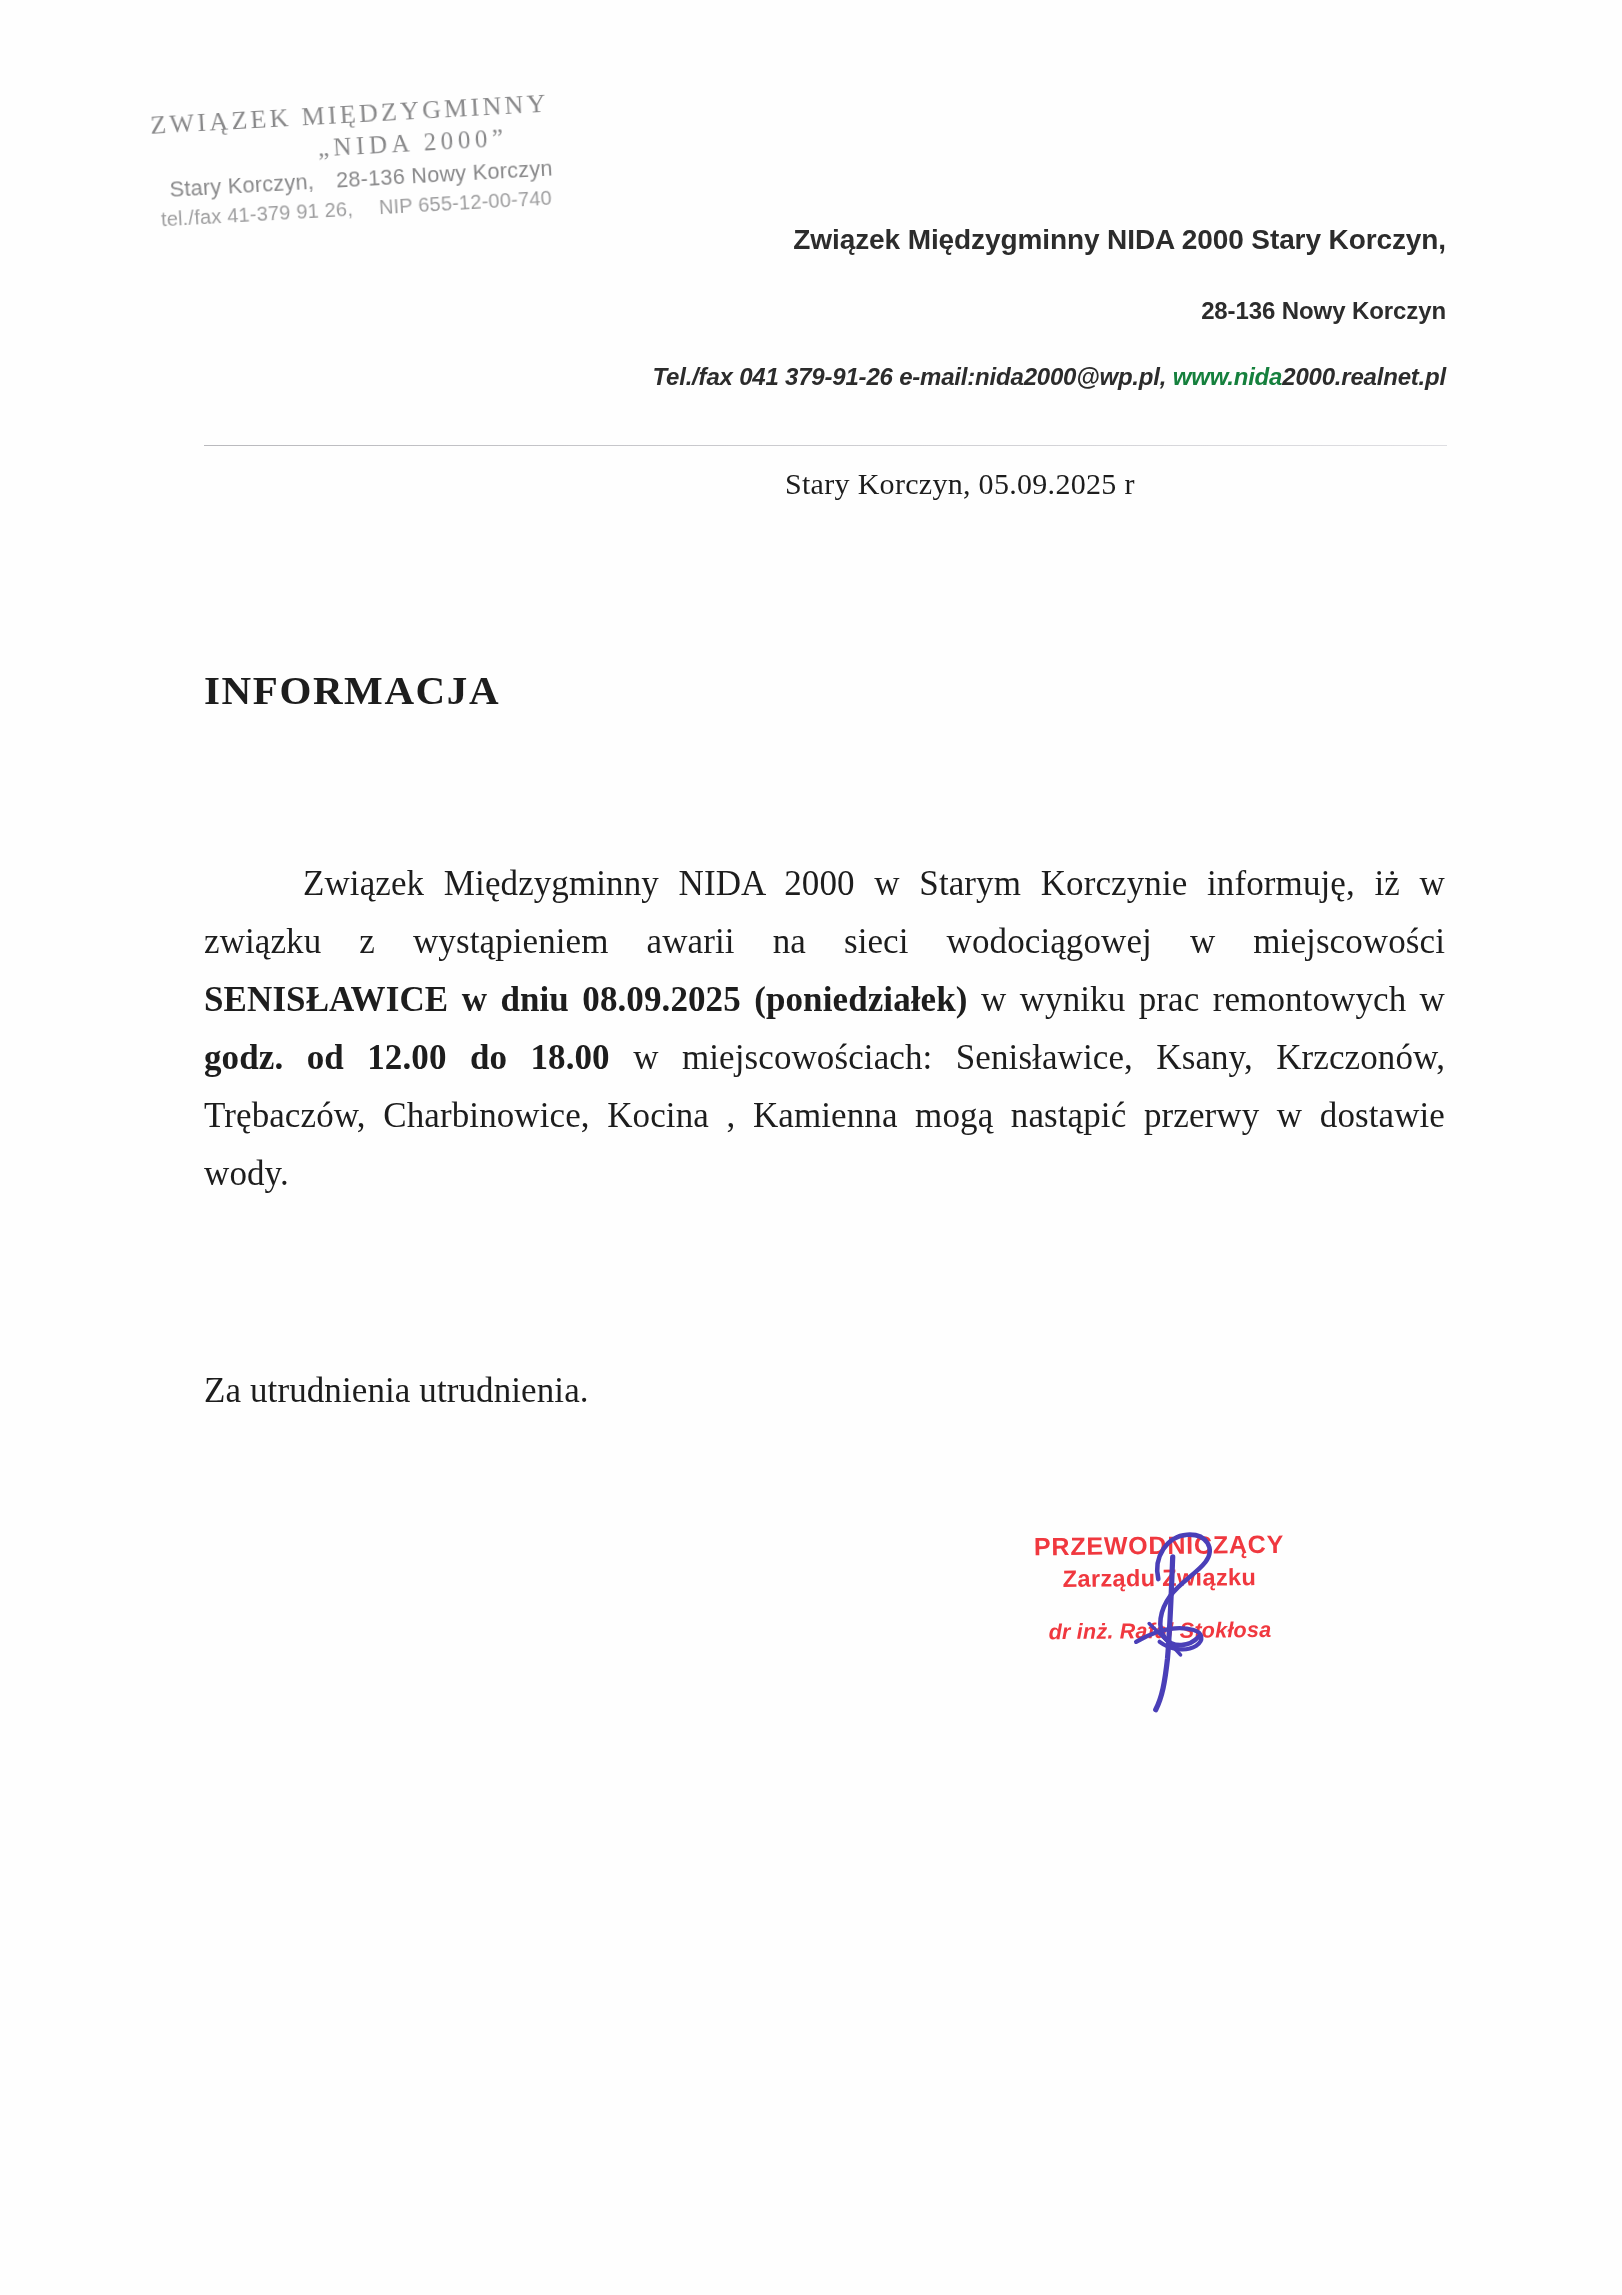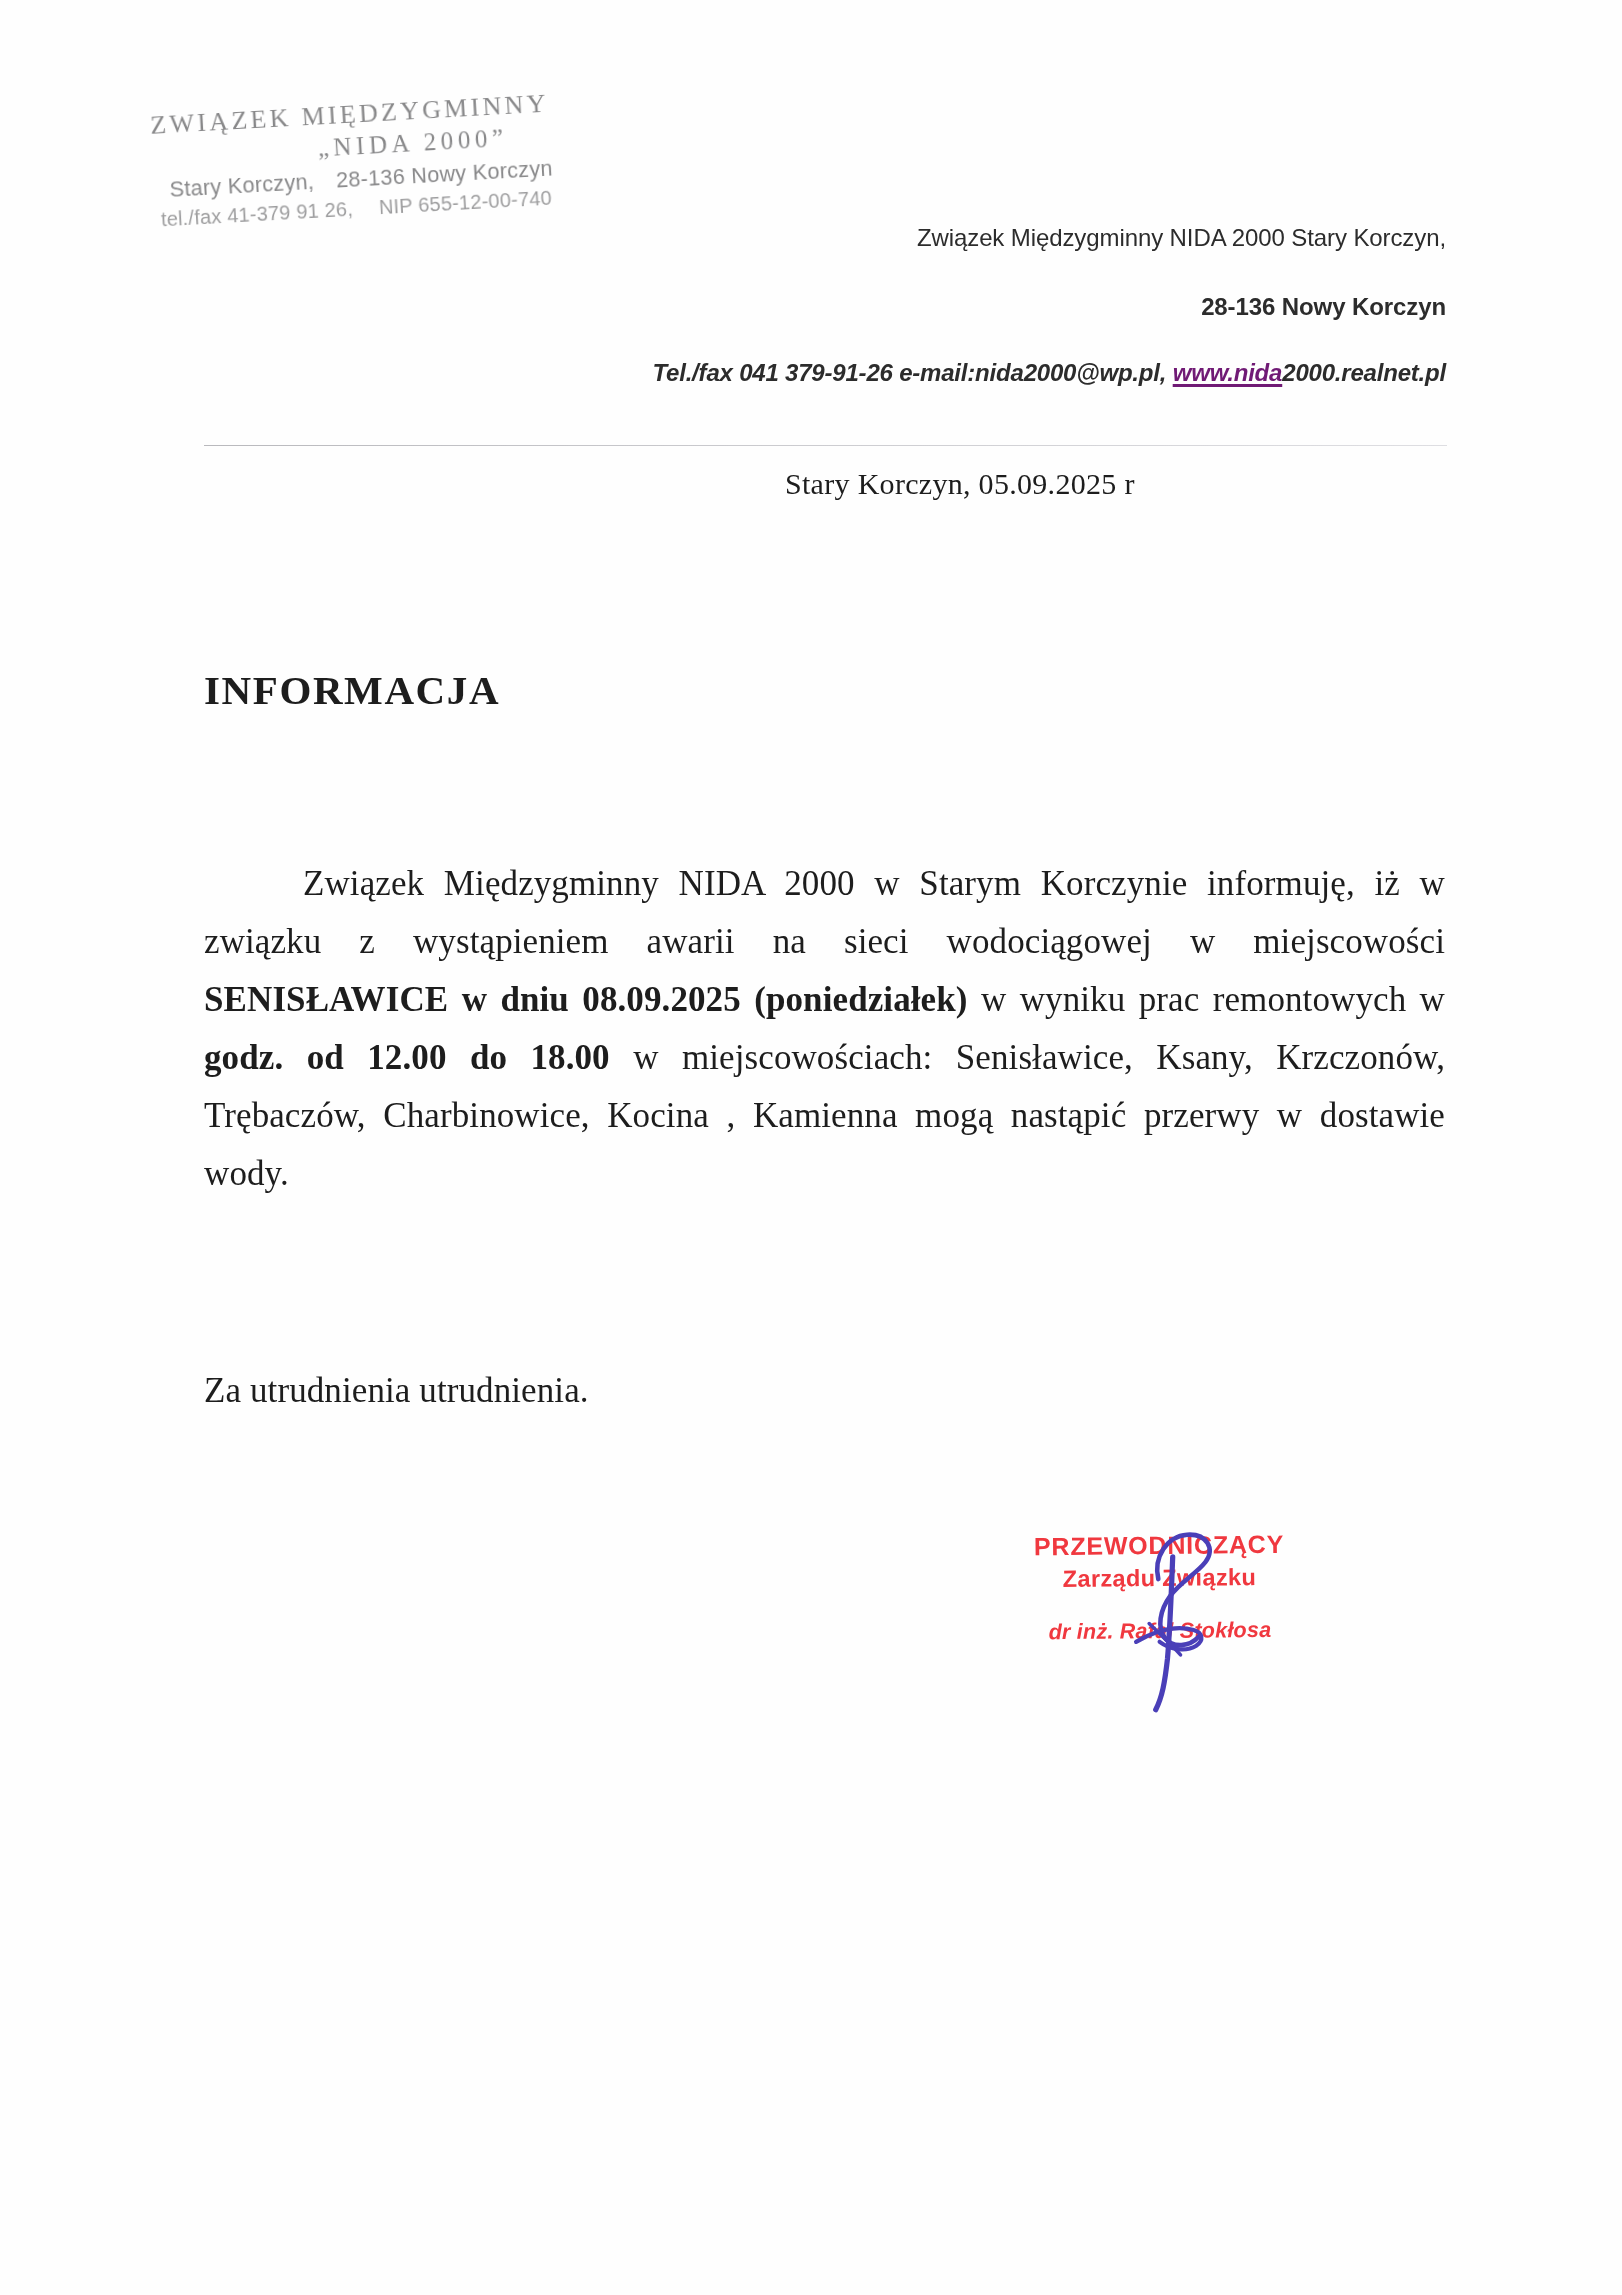--- a/index.html
+++ b/index.html
@@ -69,41 +69,40 @@
   .letterhead {
     position: absolute;
     left: 458px;
     top: 224px;
     width: 988px;
     text-align: right;
     font-family: "Liberation Sans", "DejaVu Sans", sans-serif;
     color: #2c2c2c;
   }
   .letterhead .lh-org {
-    font-size: 24px;
-    font-weight: normal;
+    font-size: 28px;
+    font-weight: bold;
     letter-spacing: -0.1px;
   }
   .letterhead .lh-city {
     font-size: 24px;
     font-weight: bold;
     margin-top: 41px;
     letter-spacing: -0.1px;
   }
   .letterhead .lh-contact {
     font-size: 24px;
     font-weight: bold;
     font-style: italic;
     margin-top: 38px;
     letter-spacing: -0.2px;
     white-space: nowrap;
   }
   .letterhead .lh-link {
-    color: #701a75;
-    text-decoration: underline;
+    color: #15803d;
     text-decoration-thickness: 2.6px;
     text-underline-offset: 3.3px;
   }
 
   
   .divider {
     position: absolute;
     left: 204px;
     top: 445px;
     width: 1243px;

